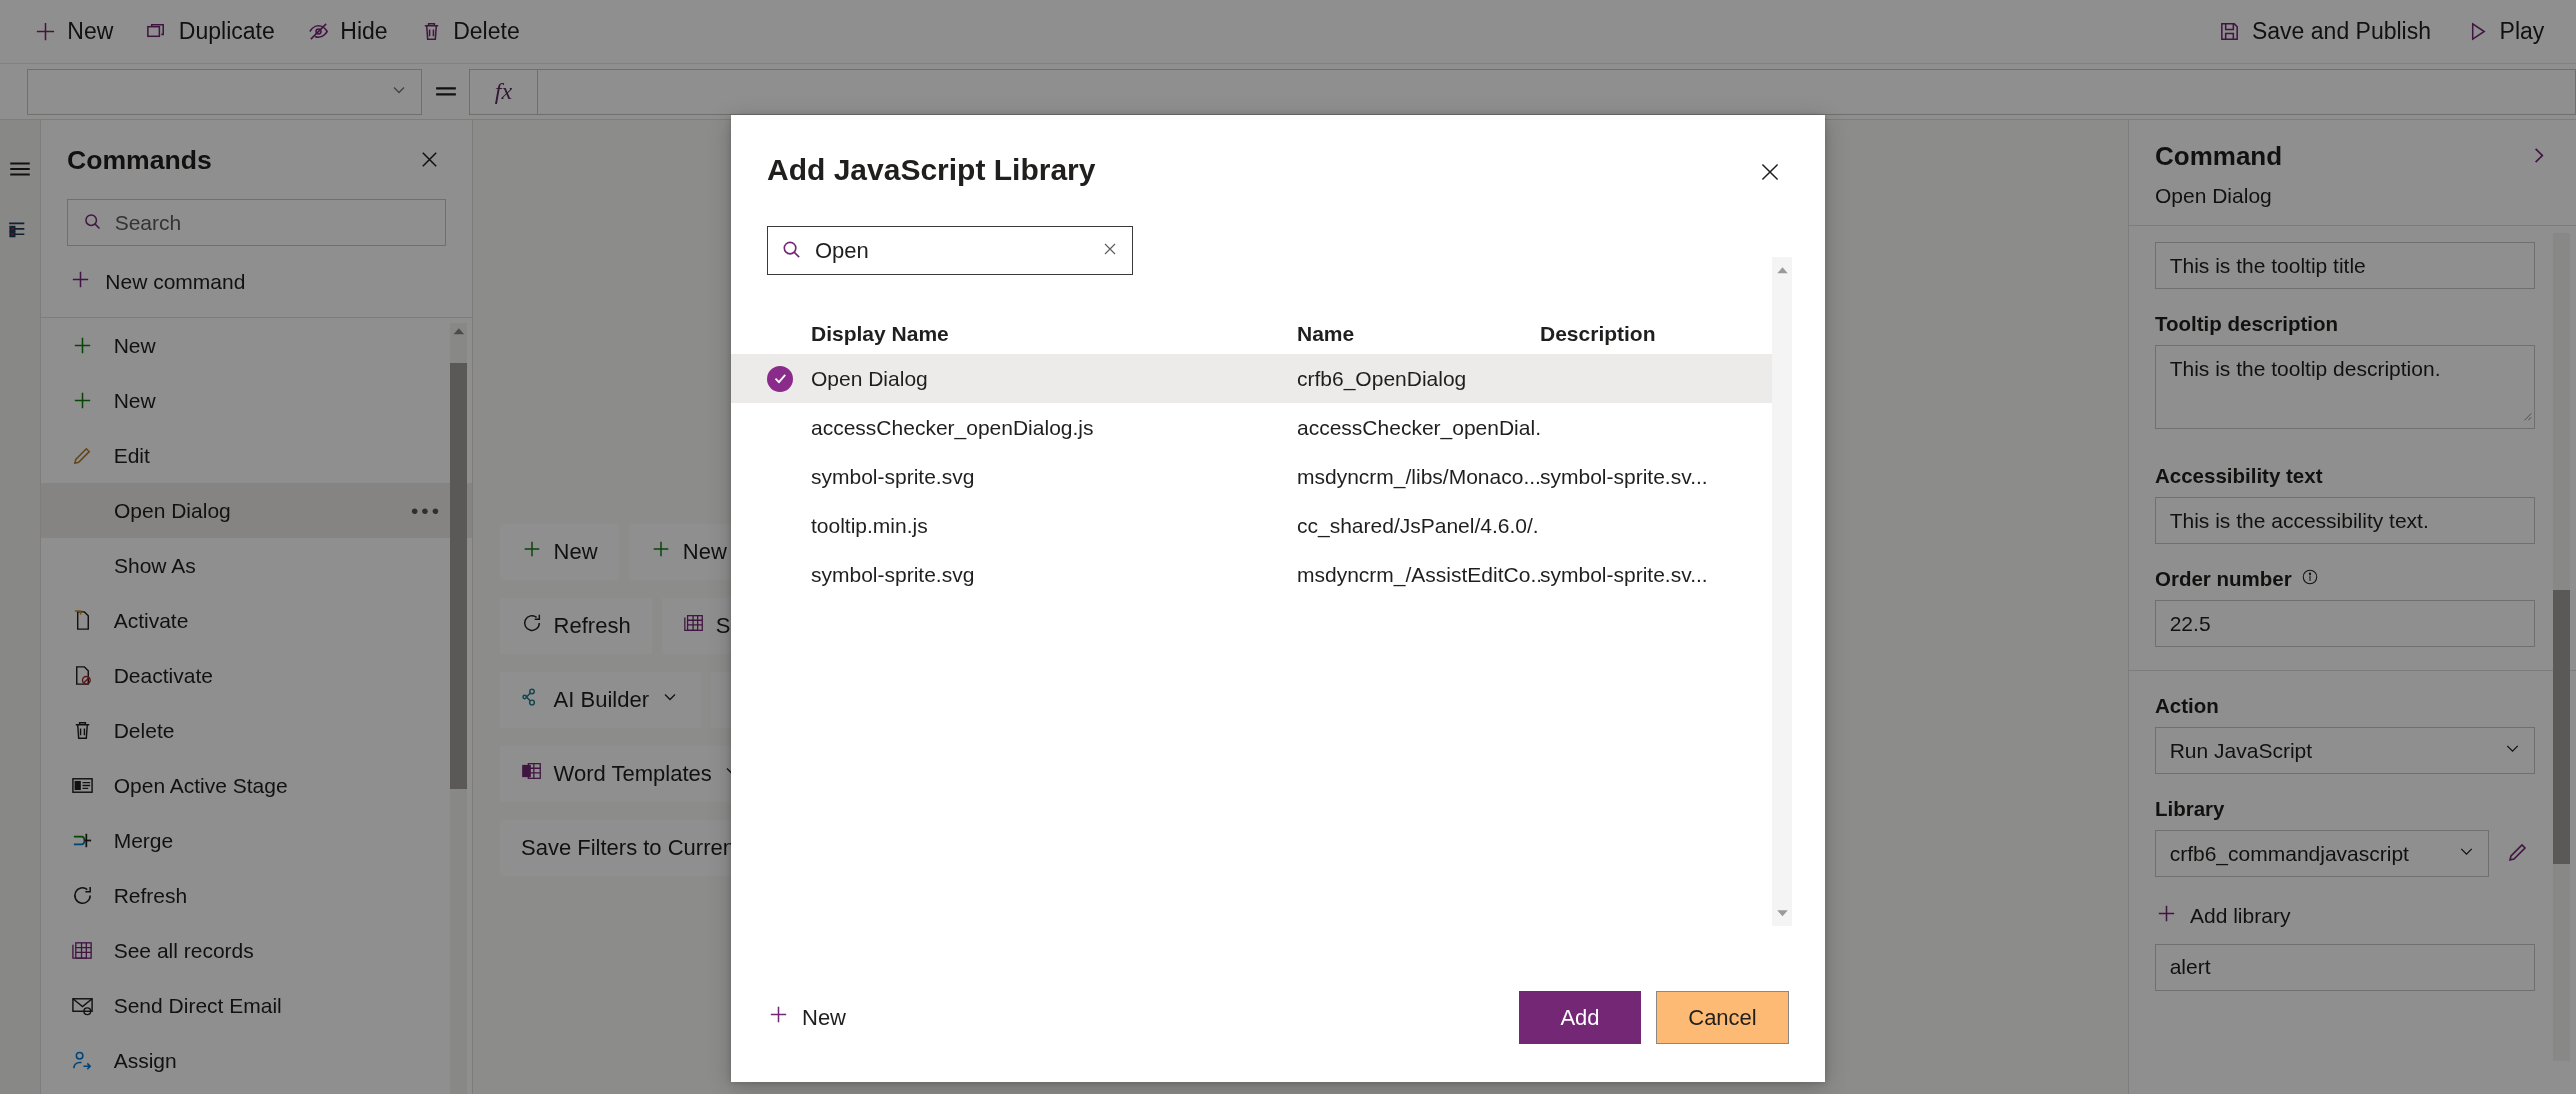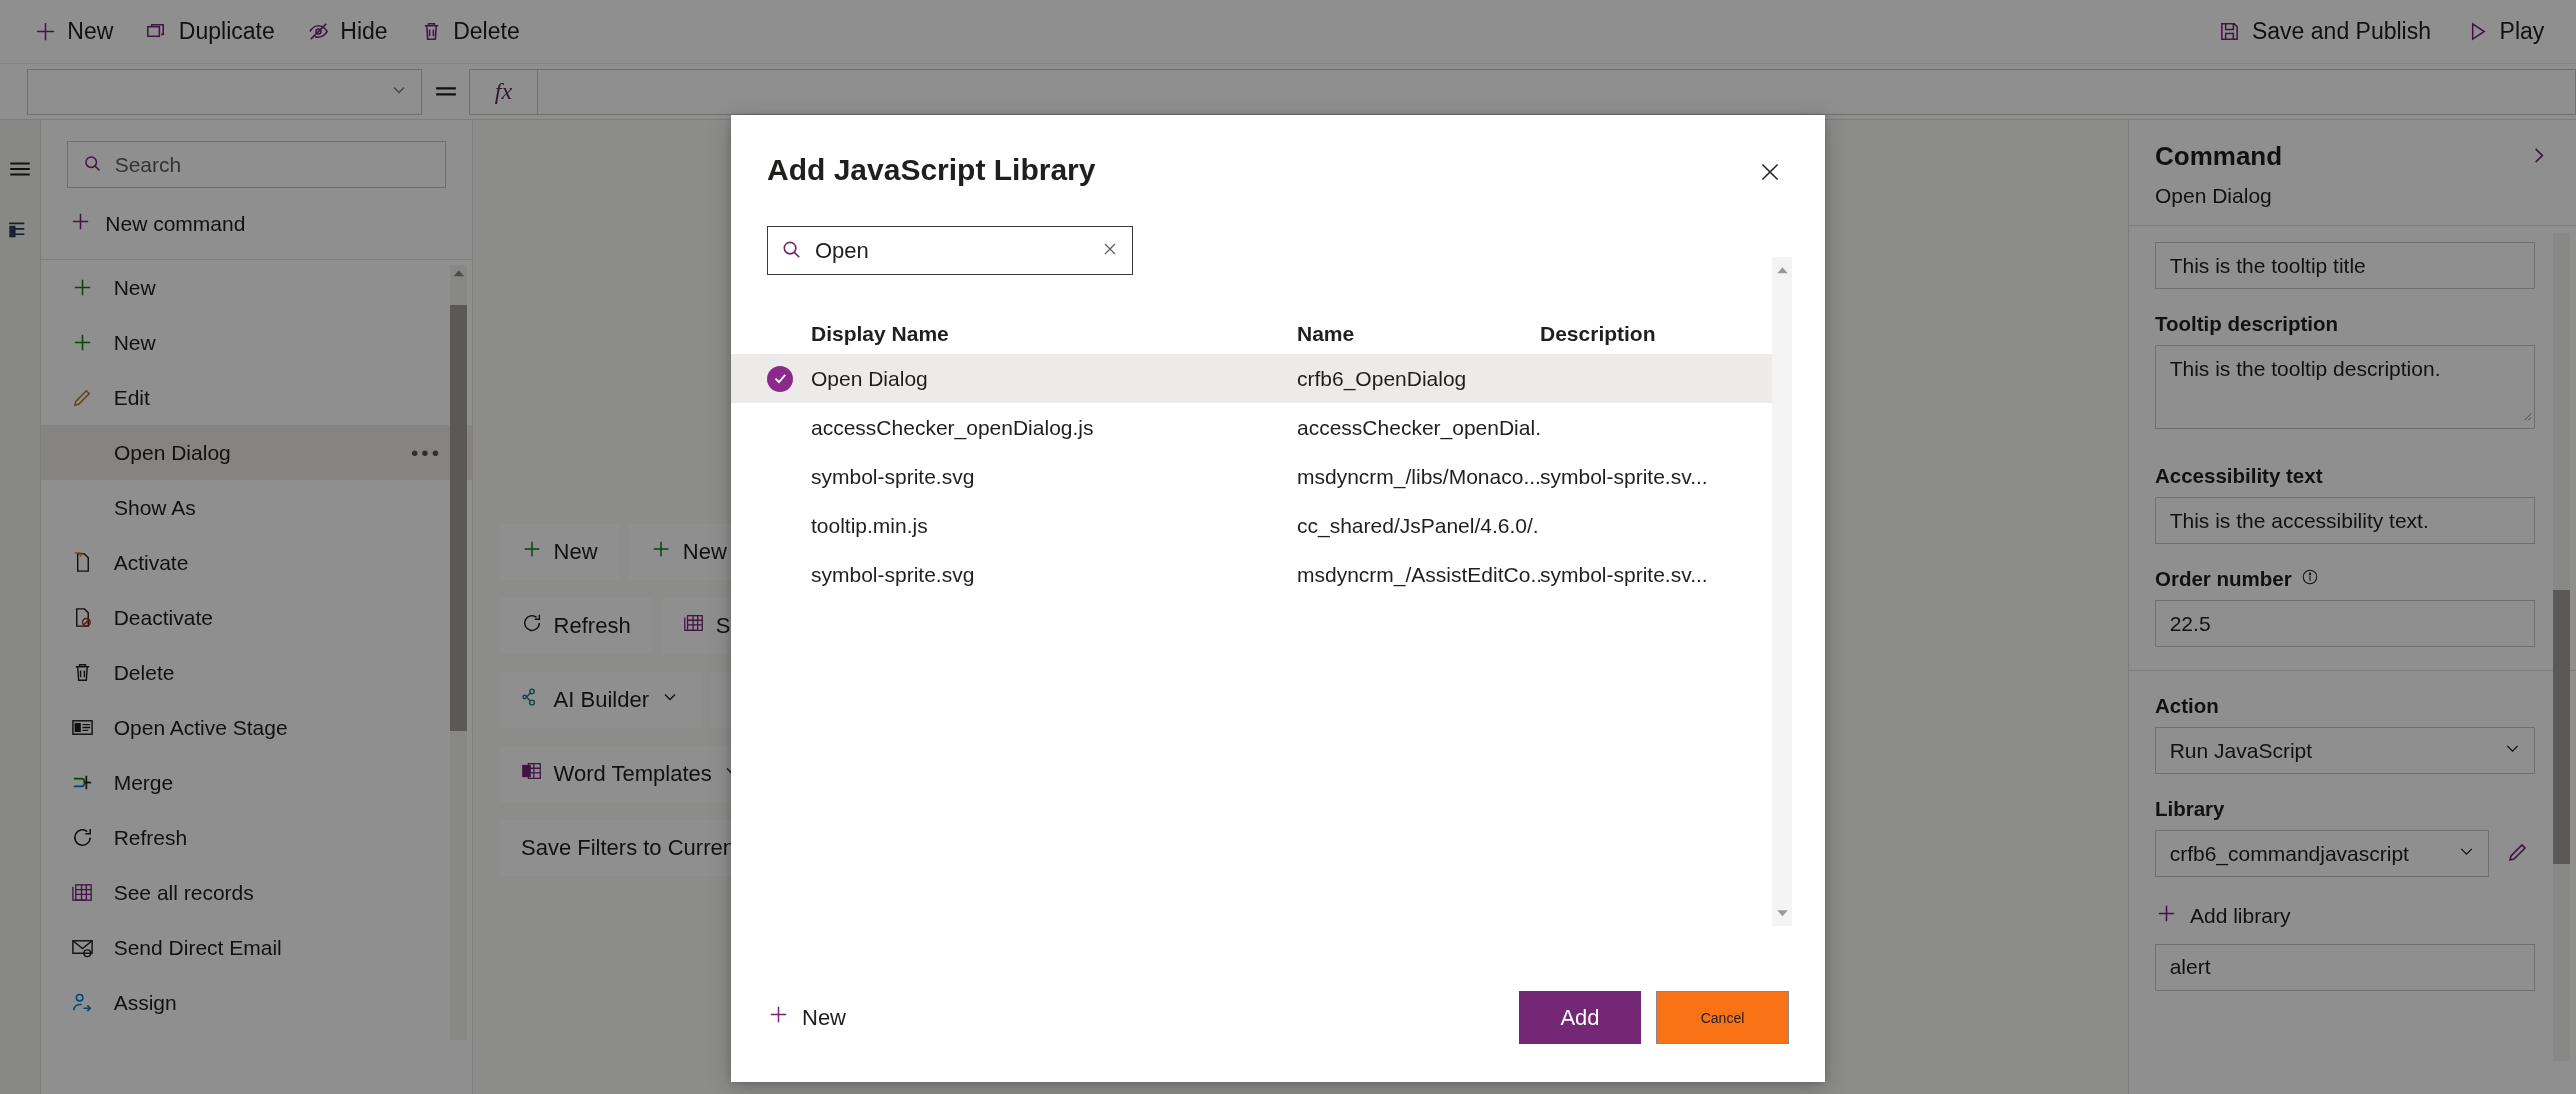--- a/index.html
+++ b/index.html
@@ -173,22 +173,22 @@
   .m-vscroll { position: absolute; right: 16.7px; top: -56px; width: 20px; height: 669px; background: #f4f4f4; }
   .m-vscroll .arrow { position: absolute; left: 0; width: 20px; height: 20px; display:flex;align-items:center;justify-content:center; }
   .m-foot { position: absolute; left: 0; bottom: 0; width: 1094px; height: 129px; display: flex; align-items: center; padding: 0 36px; }
   .m-new { display: flex; align-items: center; gap: 12px; font-size: 22px; color: #201f1e; cursor: pointer; }
   .m-actions { margin-left: auto; display: flex; gap: 15px; }
   .btn-primary {
     width: 122px; height: 53px; background: #742774; color: #fff; border: none;
     font-size: 22px; cursor: pointer; font-family: "Liberation Sans", sans-serif;
   }
   .btn-default {
-    width: 133px; height: 53px; background: #f97316; color: #201f1e; border: 0.8px solid #8a8886;
-    font-size: 14px; cursor: pointer; font-family: "Liberation Sans", sans-serif;
+    width: 133px; height: 53px; background: #fdba74; color: #201f1e; border: 0.8px solid #8a8886;
+    font-size: 22px; cursor: pointer; font-family: "Liberation Sans", sans-serif;
   }
 </style>
 </head>
 <body>
 
 <div id="app">
 
   <div id="appLayer">
 
     <div class="topbar">
@@ -287,20 +287,28 @@
       <div class="rail-item">
         <svg width="26" height="26" viewBox="0 0 24 24" fill="none" stroke="#1b3a57" stroke-width="1.6">
             <path d="M2 5h14M5 10h11M5 15h11"></path>
             <rect x="3" y="8" width="4" height="4" fill="#a4262c"></rect>
             <rect x="3" y="13" width="4" height="4" fill="#a4262c"></rect>
           </svg>
       </div>
     </div>
 
     <div class="cmdpanel">
+      <div class="cmd-head">
+        <div class="cmd-title">Commands</div>
+        <div class="cmd-close">
+          <svg width="23" height="23" viewBox="0 0 24 24" stroke="#201f1e" stroke-width="1.6">
+              <path d="M5 5l14 14M19 5L5 19"></path>
+            </svg>
+        </div>
+      </div>
 
       <div class="cmd-search">
         <span>
           <svg width="21" height="21" viewBox="0 0 24 24" fill="none" stroke="#742774" stroke-width="1.7">
               <circle cx="10.5" cy="10.5" r="6"></circle>
               <path d="M15 15l5 5"></path>
             </svg>
         </span>
         <span class="ph">Search</span>
       </div>

